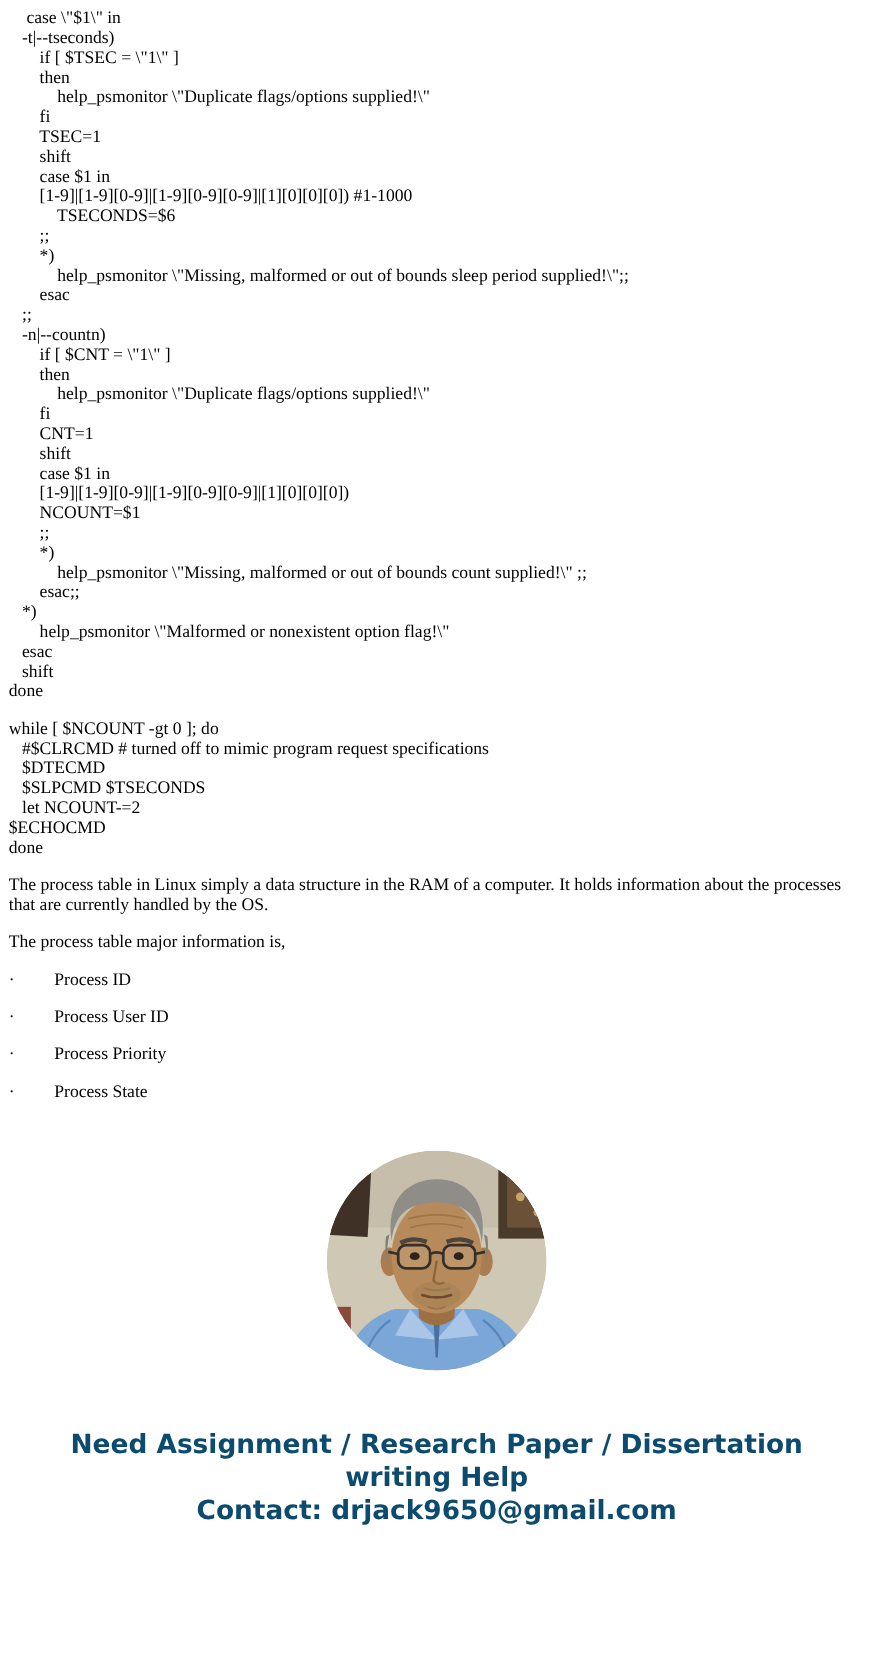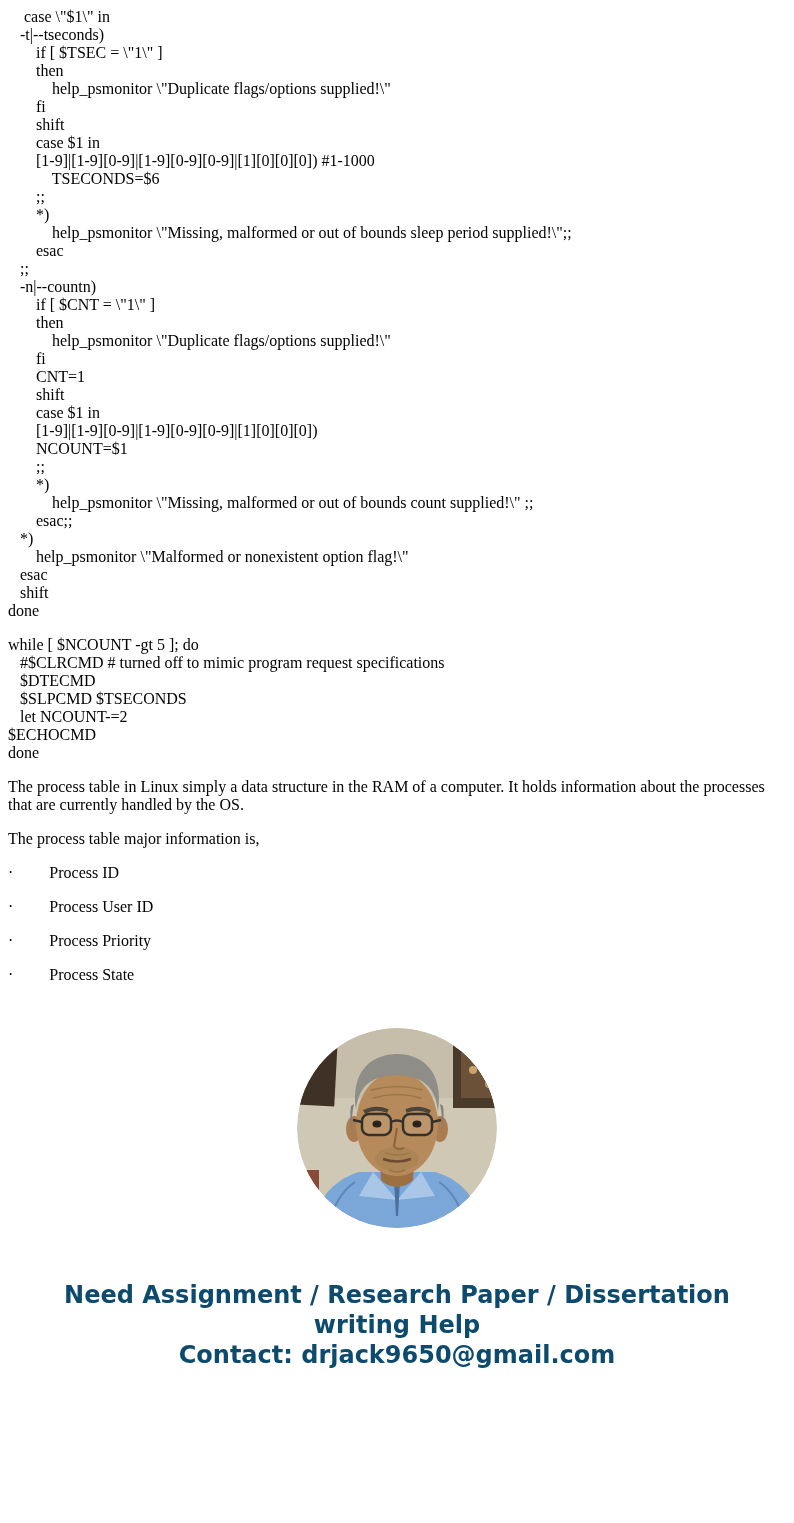--- a/index.html
+++ b/index.html
@@ -66,20 +66,21 @@
 
 <div>
 
   <div class="code-block">
       <div class="code-line">    case \"$1\" in</div>
       <div class="code-line">   -t|--tseconds)</div>
       <div class="code-line">       if [ $TSEC = \"1\" ]</div>
       <div class="code-line">       then</div>
       <div class="code-line">           help_psmonitor \"Duplicate flags/options supplied!\"</div>
       <div class="code-line">       fi</div>
+      <div class="code-line">       TSEC=1</div>
       <div class="code-line">       shift</div>
       <div class="code-line">       case $1 in</div>
       <div class="code-line">       [1-9]|[1-9][0-9]|[1-9][0-9][0-9]|[1][0][0][0]) #1-1000</div>
       <div class="code-line">           TSECONDS=$6</div>
       <div class="code-line">       ;;</div>
       <div class="code-line">       *)</div>
       <div class="code-line">           help_psmonitor \"Missing, malformed or out of bounds sleep period supplied!\";;</div>
       <div class="code-line">       esac</div>
       <div class="code-line">   ;;</div>
       <div class="code-line">   -n|--countn)</div>
@@ -97,21 +98,21 @@
       <div class="code-line">           help_psmonitor \"Missing, malformed or out of bounds count supplied!\" ;;</div>
       <div class="code-line">       esac;;</div>
       <div class="code-line">   *)</div>
       <div class="code-line">       help_psmonitor \"Malformed or nonexistent option flag!\"</div>
       <div class="code-line">   esac</div>
       <div class="code-line">   shift</div>
       <div class="code-line">done</div>
     </div>
 
   <div class="code-block code-part-2">
-      <div class="code-line">while [ $NCOUNT -gt 5 ]; do</div>
+      <div class="code-line">while [ $NCOUNT -gt 0 ]; do</div>
       <div class="code-line">   #$CLRCMD # turned off to mimic program request specifications</div>
       <div class="code-line">   $DTECMD</div>
       <div class="code-line">   $SLPCMD $TSECONDS</div>
       <div class="code-line">   let NCOUNT-=2</div>
       <div class="code-line">$ECHOCMD</div>
       <div class="code-line">done</div>
     </div>
 
 
   <p class="para">The process table in Linux simply a data structure in the RAM of a computer. It holds information about the processes that are currently handled by the OS.</p>

